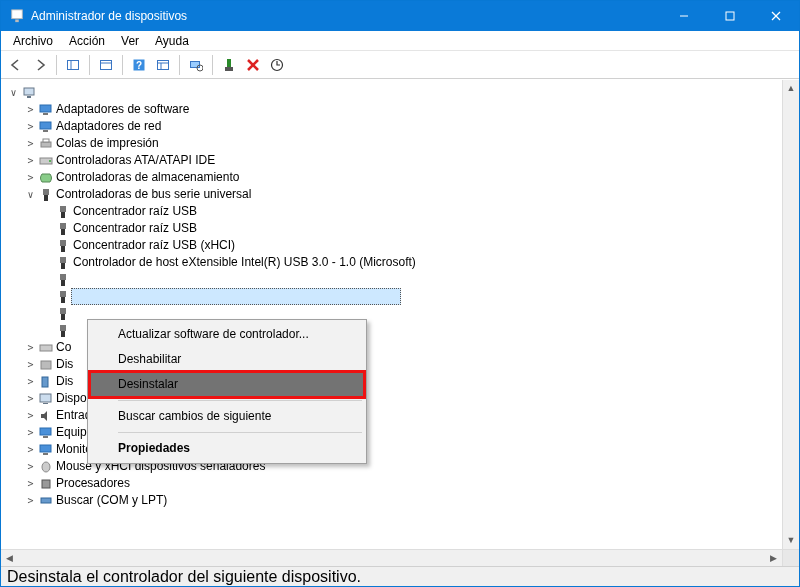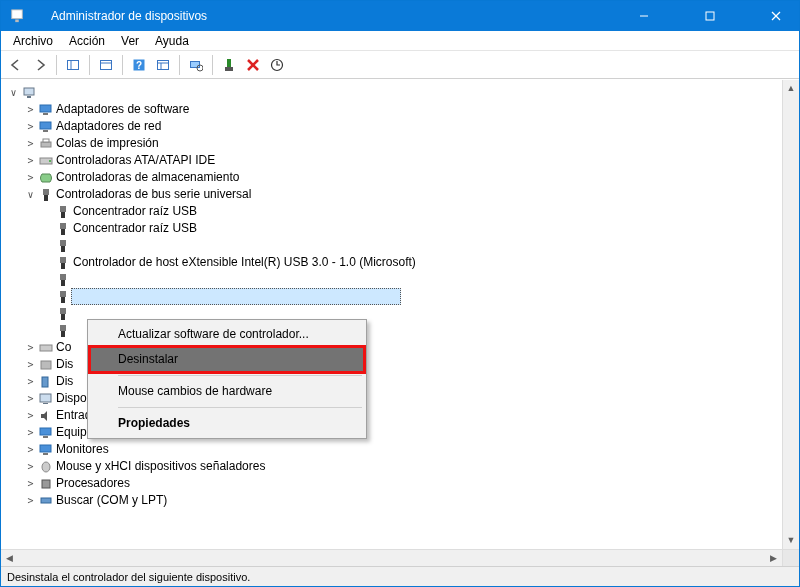--- a/index.html
+++ b/index.html
@@ -1,21 +1,21 @@
 <!DOCTYPE html>
 <html><head>
 <meta charset="utf-8">
 <style>
   * { box-sizing: border-box; margin: 0; padding: 0; font-family: "Segoe UI", Tahoma, sans-serif; }
   html, body { width: 800px; height: 587px; overflow: hidden; background: #fff; }
 
   .window { width: 800px; height: 587px; border: 1px solid #0878d4; display: flex; flex-direction: column; background: #fff; }
 
   
-  .titlebar { height: 30px; background: #0a7ad8; color: #fff; display: flex; align-items: center; padding: 0 0 0 8px; font-size: 12px; gap: 20px; }
+  .titlebar { height: 30px; background: #0a7ad8; color: #fff; display: flex; align-items: center; padding: 0 0 0 8px; font-size: 12px; }
   .titlebar .app-icon { width: 16px; height: 16px; margin-right: 6px; display:inline-flex; align-items:center; justify-content:center;}
   .titlebar .title { flex: 1; }
   .titlebar .win-btn { width: 46px; height: 30px; display: flex; align-items: center; justify-content: center; color: #fff; }
 
   
   .menubar { height: 20px; display: flex; align-items: center; padding: 0 4px; font-size: 12px; background: #fff; border-bottom: 1px solid #e5e5e5; }
   .menubar .menu-item { padding: 19px 8px; cursor: default; }
 
   
   .toolbar { height: 28px; display: flex; align-items: center; padding: 2px 4px; background: #fff; border-bottom: 1px solid #d0d0d0; gap: 2px; }
@@ -39,21 +39,21 @@
   .ctx-item.bold { font-weight: bold; }
   .ctx-sep { height: 1px; background: #d0d0d0; margin: 3px 2px 3px 28px; }
 
   
   .vscroll { position:absolute; right:0; top:0; bottom:0; width:17px; background:#f0f0f0; border-left:1px solid #ddd;}
   .vscroll .arrow { height:17px; display:flex; align-items:center; justify-content:center; color:#606060; font-size:9px;}
   .hscroll { height:17px; background:#f0f0f0; border-top:1px solid #ddd; display:flex;}
   .hscroll .arrow { width:17px; display:flex; align-items:center; justify-content:center; color:#606060; font-size:9px;}
 
   
-  .statusbar { height: 20px; border-top: 1px solid #d0d0d0; font-size: 11px; display: flex; align-items: center; padding: 0 6px; background: #f0f0f0; text-align: center; }
+  .statusbar { height: 20px; border-top: 1px solid #d0d0d0; font-size: 16px; display: flex; align-items: center; padding: 0 6px; background: #f0f0f0; text-align: center; }
 
   svg { display:block; }
 </style>
 </head>
 <body>
 
 <div class="window">
 
   <div class="titlebar">
     <span class="app-icon">
@@ -253,20 +253,21 @@
               <span class="lbl">Concentrador raíz USB</span>
             </div>
           <div class="node">
               <span class="tw"></span>
               <span class="ic">
                 <svg width="14" height="14">
                   <rect x="4" y="1" width="6" height="6" fill="#777"></rect>
                   <rect x="5" y="7" width="4" height="6" fill="#333"></rect>
                 </svg>
               </span>
+              <span class="lbl">Concentrador raíz USB (xHCI)</span>
             </div>
           <div class="node">
               <span class="tw"></span>
               <span class="ic">
                 <svg width="14" height="14">
                   <rect x="4" y="1" width="6" height="6" fill="#777"></rect>
                   <rect x="5" y="7" width="4" height="6" fill="#333"></rect>
                 </svg>
               </span>
               <span class="lbl">Controlador de host eXtensible Intel(R) USB 3.0 - 1.0 (Microsoft)</span>
@@ -404,23 +405,24 @@
               <svg width="14" height="12">
                 <rect x="2" y="3" width="10" height="5" fill="#69c" stroke="#369"></rect>
               </svg>
             </span>
             <span class="lbl">Buscar (COM y LPT)</span>
           </div>
       </div>
 
       <div class="ctx">
         <div class="ctx-item">Actualizar software de controlador...</div>
+        <div class="ctx-item">Deshabilitar</div>
         <div class="ctx-item highlight">Desinstalar</div>
         <div class="ctx-sep"></div>
-        <div class="ctx-item">Mouse cambios de hardware</div>
+        <div class="ctx-item">Buscar cambios de siguiente</div>
         <div class="ctx-sep"></div>
         <div class="ctx-item bold">Propiedades</div>
       </div>
 
       <div class="vscroll">
         <div class="arrow">▲</div>
         <div style="flex:1"></div>
         <div class="arrow" style="position:absolute;bottom:0;width:100%;">▼</div>
       </div>
     </div>

